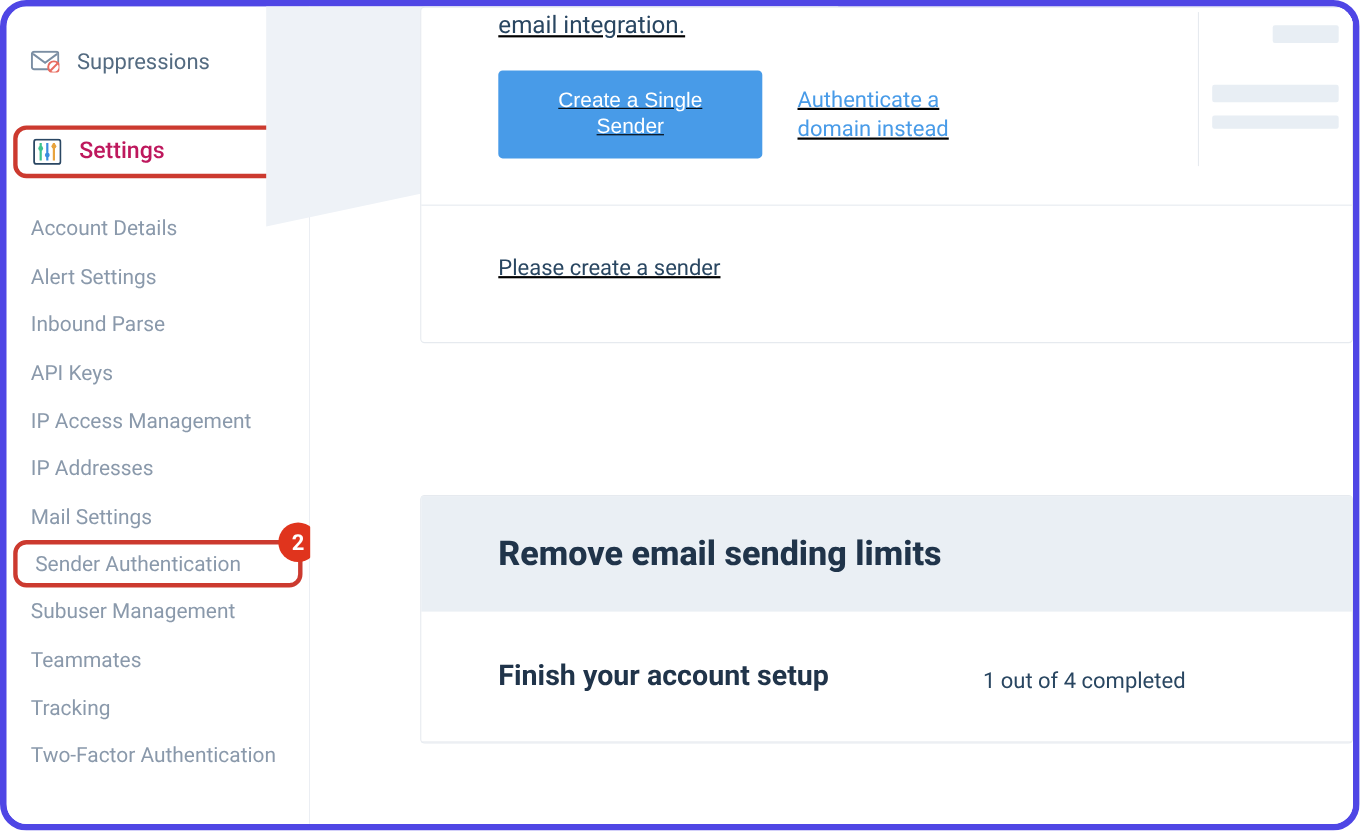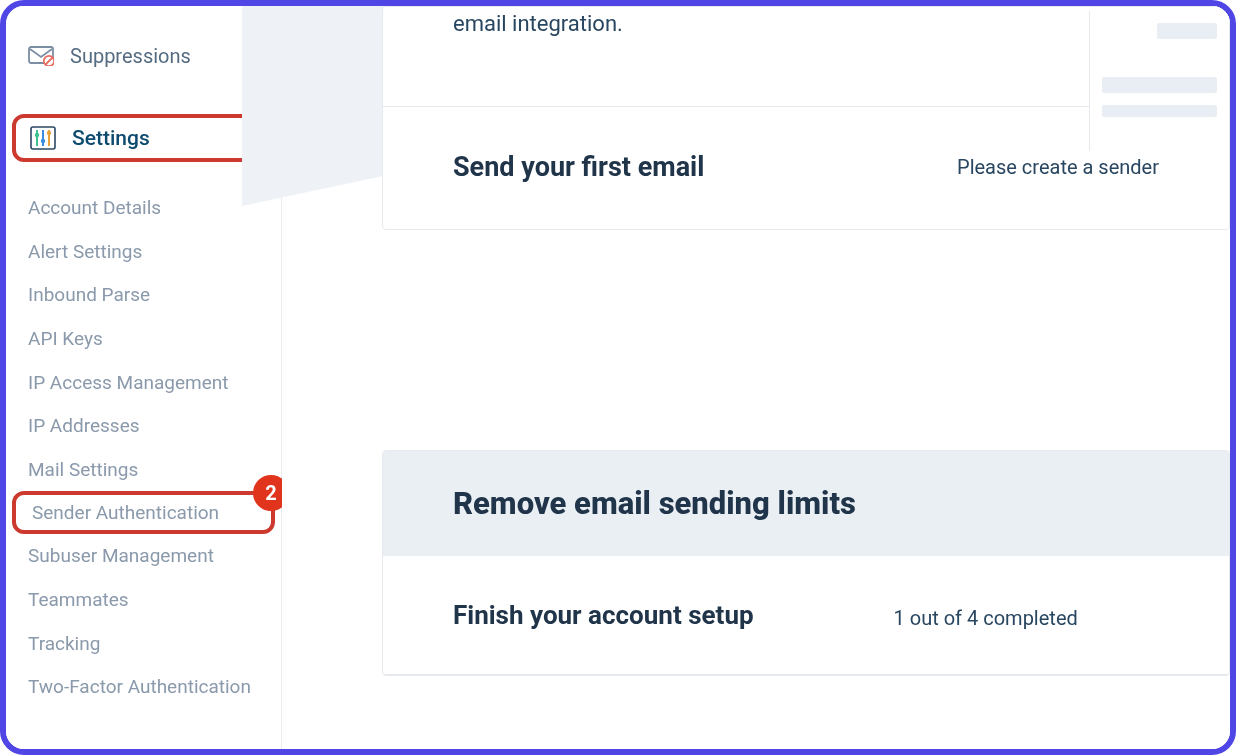--- a/index.html
+++ b/index.html
@@ -67,21 +67,21 @@
     position: relative;
   }
   .settings-box .icon-wrap {
     width: 28px;
     margin-right: 14px;
     display: flex;
     align-items: center;
   }
   .settings-box .label {
     font-size: 21px;
-    color: #0c4a6e;
+    color: #be185d;
     font-weight: 500;
   }
   .settings-box .chevron { margin-left: auto; color:#556b82; }
   .badge {
     position: absolute;
     top: -18px;
     right: -18px;
     width: 36px;
     height: 36px;
     border-radius: 50%;
@@ -132,22 +132,23 @@
     z-index: 0;
   }
   .card1 {
     position: absolute;
     top: 0;
     left: 100px;
     right: 0;
     background: #fff;
     border: 1px solid #e6eaef;
     border-radius: 4px;
-    padding-bottom: 2px;
+    padding-bottom: 12px;
     z-index: 1;
+    text-decoration: underline;
   }
   .card1 .upper {
     padding: 0 70px 42px 70px;
     border-bottom: 1px solid #e6eaef;
   }
   .snippet {
     font-size: 22px;
     color: #294661;
     margin-bottom: 28px;
     margin-top: 4px;
@@ -312,29 +313,32 @@
         <div class="sub-item">Two-Factor Authentication</div>
       </div>
     </aside>
 
     <main class="main">
       <div class="diag-bg"></div>
 
       <div class="card1">
         <div class="upper" style="position:relative;">
           <div class="snippet">email integration.</div>
+          <div class="cta-row">
+            <button class="primary-btn">Create a Single Sender</button>
+            <a class="link">Authenticate a domain instead</a>
+          </div>
           <div class="mock-panel">
             <div class="bar short"></div>
             <div style="height:26px"></div>
             <div class="bar long"></div>
             <div class="bar long" style="height:12px"></div>
           </div>
         </div>
         <div class="lower">
-          <div class="h2">Send your first email</div>
           <div class="muted-right">Please create a sender</div>
         </div>
       </div>
 
       <div class="card2">
         <div class="header-strip">
           <div class="h1">Remove email sending limits</div>
         </div>
         <div class="row2">
           <div class="h2">Finish your account setup</div>

